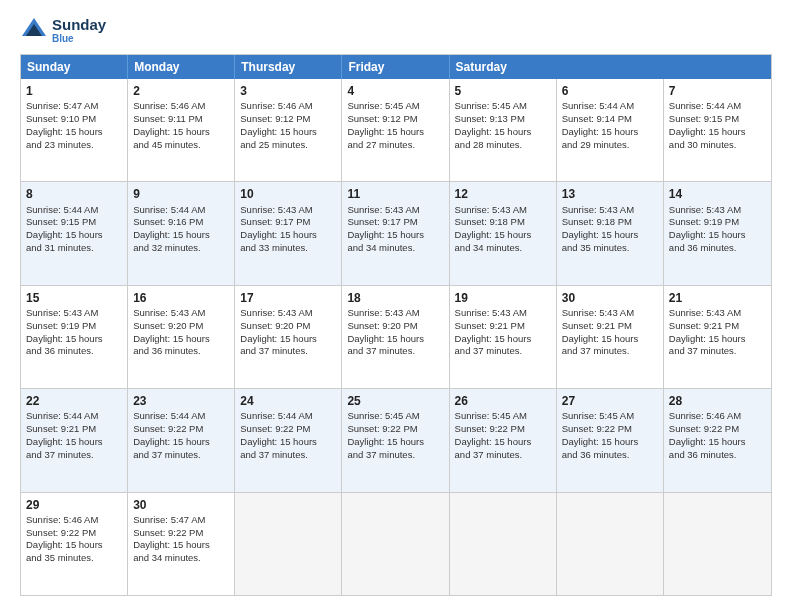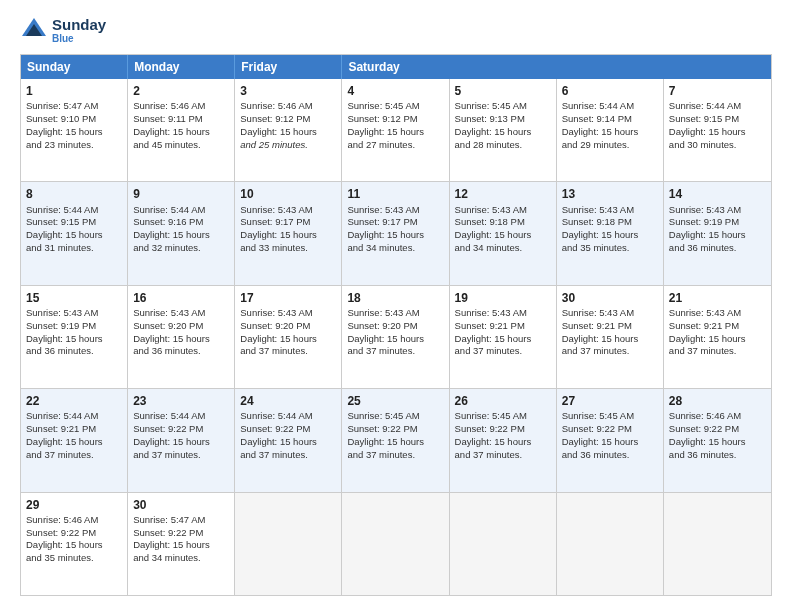--- a/index.html
+++ b/index.html
@@ -116,20 +116,21 @@
     <div class="title-block">
       <div class="main-title"></div>
       <div class="subtitle"></div>
     </div>
   </div>
 
   <div class="calendar">
     <div class="cal-header">
     <div class="cal-header-cell">Sunday</div>
         <div class="cal-header-cell">Monday</div>
+        <div class="cal-header-cell">Thursday</div>
         <div class="cal-header-cell">Friday</div>
         <div class="cal-header-cell">Saturday</div>
       </div>
     <div class="cal-body">
     <div class="cal-row">
           <div class="cal-cell">
             <span class="day-num">1</span>
             <span style="display: block;">Sunrise: 5:47 AM</span>
             <span style="display: block;">Sunset: 9:10 PM</span>
             <span style="display: block;">Daylight: 15 hours</span>
@@ -140,21 +141,21 @@
             <span style="display: block;">Sunrise: 5:46 AM</span>
             <span style="display: block;">Sunset: 9:11 PM</span>
             <span style="display: block;">Daylight: 15 hours</span>
             <span style="display: block;">and 45 minutes.</span>
           </div>
           <div class="cal-cell">
             <span class="day-num">3</span>
             <span style="display: block;">Sunrise: 5:46 AM</span>
             <span style="display: block;">Sunset: 9:12 PM</span>
             <span style="display: block;">Daylight: 15 hours</span>
-            <span style="display: block; font-style: italic;">and 25 minutes.</span>
+            <span style="display: block;">and 25 minutes.</span>
           </div>
           <div class="cal-cell">
             <span class="day-num">4</span>
             <span style="display: block;">Sunrise: 5:45 AM</span>
             <span style="display: block;">Sunset: 9:12 PM</span>
             <span style="display: block;">Daylight: 15 hours</span>
             <span style="display: block;">and 27 minutes.</span>
           </div>
           <div class="cal-cell">
             <span class="day-num">5</span>

